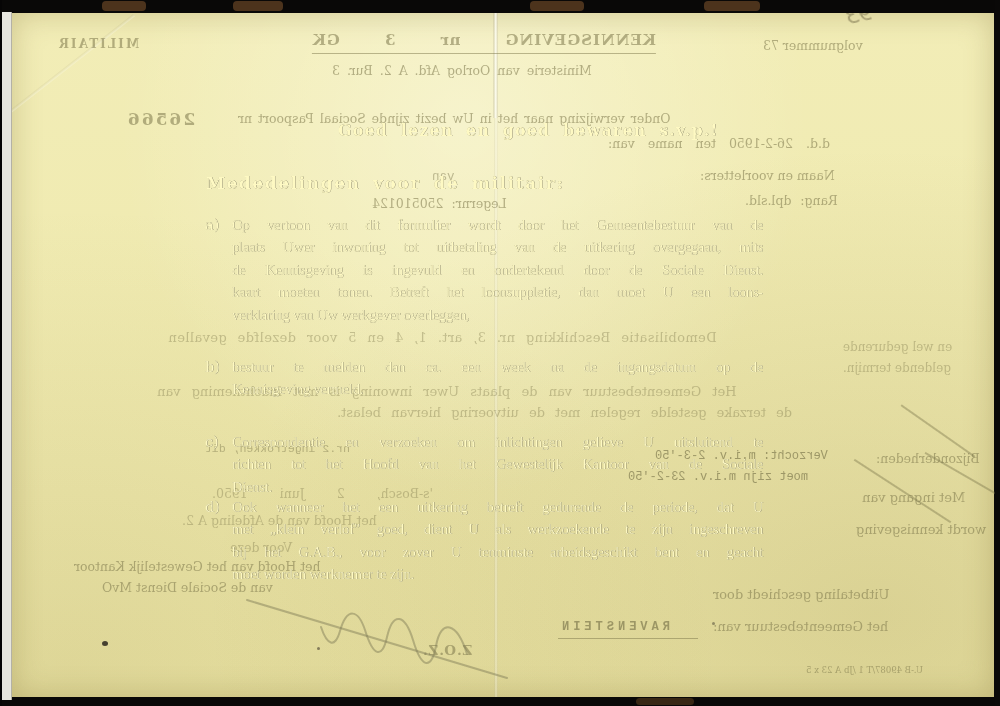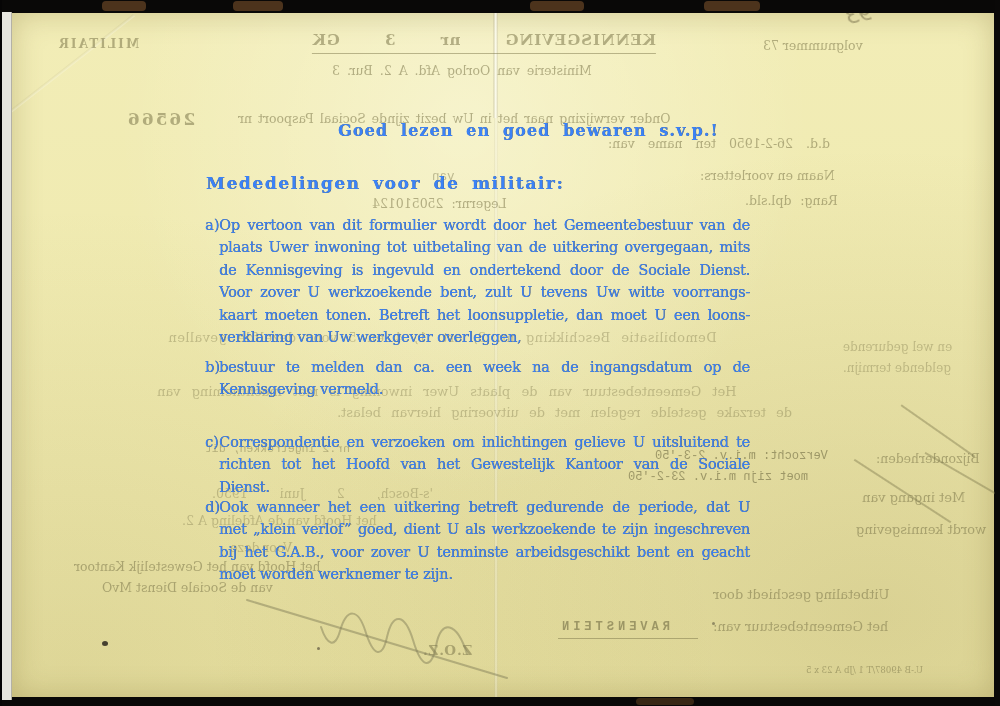--- a/index.html
+++ b/index.html
@@ -23,26 +23,26 @@
     box-shadow: inset 0 0 30px rgba(106,88,28,.28);}
   .crease-v{position:absolute;left:494px;top:13px;width:4px;height:684px;opacity:.75;
     background:linear-gradient(to right, rgba(92,80,38,.12), rgba(255,255,248,.5), rgba(92,80,38,.09));}
   .crease-v-top{position:absolute;left:493px;top:13px;width:5px;height:105px;opacity:.9;
     background:linear-gradient(to right, rgba(92,80,38,.18), rgba(255,255,250,.65), rgba(92,80,38,.12));}
   .crease-diag{position:absolute;left:-18px;top:66px;width:170px;height:3px;opacity:.6;
     transform:rotate(-38deg);
     background:linear-gradient(to bottom, rgba(92,80,38,.14), rgba(255,255,248,.55));}
   .speck{position:absolute;background:#46402f;border-radius:50%;}
   
-  .ink{color:#3b82f6;text-shadow:.25px 0 0 rgba(52,50,42,.8);}
+  .ink{color:#fef9c3;text-shadow:.25px 0 0 rgba(52,50,42,.8);}
   .doc-title{position:absolute;left:338px;top:121px;font-size:16px;font-weight:bold;
     letter-spacing:1.1px;word-spacing:6px;}
   .doc-heading{position:absolute;left:206px;top:173px;font-size:17px;font-weight:bold;
     letter-spacing:1.6px;word-spacing:5px;text-align:center;}
-  .para{position:absolute;left:219px;width:531px;font-size:14.5px;letter-spacing:-.2px;}
+  .para{position:absolute;left:232px;width:531px;font-size:14.5px;letter-spacing:-.2px;font-family:Liberation Serif, serif;}
   .para .pline{height:22.4px;line-height:22.4px;text-align:justify;text-align-last:justify;
     white-space:normal;}
   .para .pline.last{text-align-last:left;}
   .plabel{position:absolute;left:205px;font-size:14.5px;height:22.4px;line-height:22.4px;}
   
   .bl{position:absolute;transform:scaleX(-1);color:rgba(124,118,74,.55);
       filter:blur(.45px);font-size:12.5px;white-space:nowrap;line-height:1.1;}
   .bl.f2{opacity:.7;}
   .bl.bold{font-weight:bold;}
   .bl.mono{font-family:"Liberation Mono", monospace;color:rgba(112,106,66,.6);}
@@ -112,21 +112,20 @@
   </svg>
 
   <div class="ink doc-title">Goed lezen en goed bewaren s.v.p.!</div>
   <div class="ink doc-heading">Mededelingen voor de militair:</div>
 
   <span class="ink plabel" style="top:214px;">a)</span>
   <div class="ink para" style="top:214px;">
     <div class="pline">Op vertoon van dit formulier wordt door het Gemeentebestuur van de</div>
     <div class="pline">plaats Uwer inwoning tot uitbetaling van de uitkering overgegaan, mits</div>
     <div class="pline">de Kennisgeving is ingevuld en ondertekend door de Sociale Dienst.</div>
-    <div class="pline">Voor zover U werkzoekende bent, zult U tevens Uw witte voorrangs-</div>
     <div class="pline">kaart moeten tonen. Betreft het loonsuppletie, dan moet U een loons-</div>
     <div class="pline last">verklaring van Uw werkgever overleggen,</div>
   </div>
 
   <span class="ink plabel" style="top:356px;">b)</span>
   <div class="ink para" style="top:356px;">
     <div class="pline">bestuur te melden dan ca. een week na de ingangsdatum op de</div>
     <div class="pline last">Kennisgeving vermeld.</div>
   </div>
 

